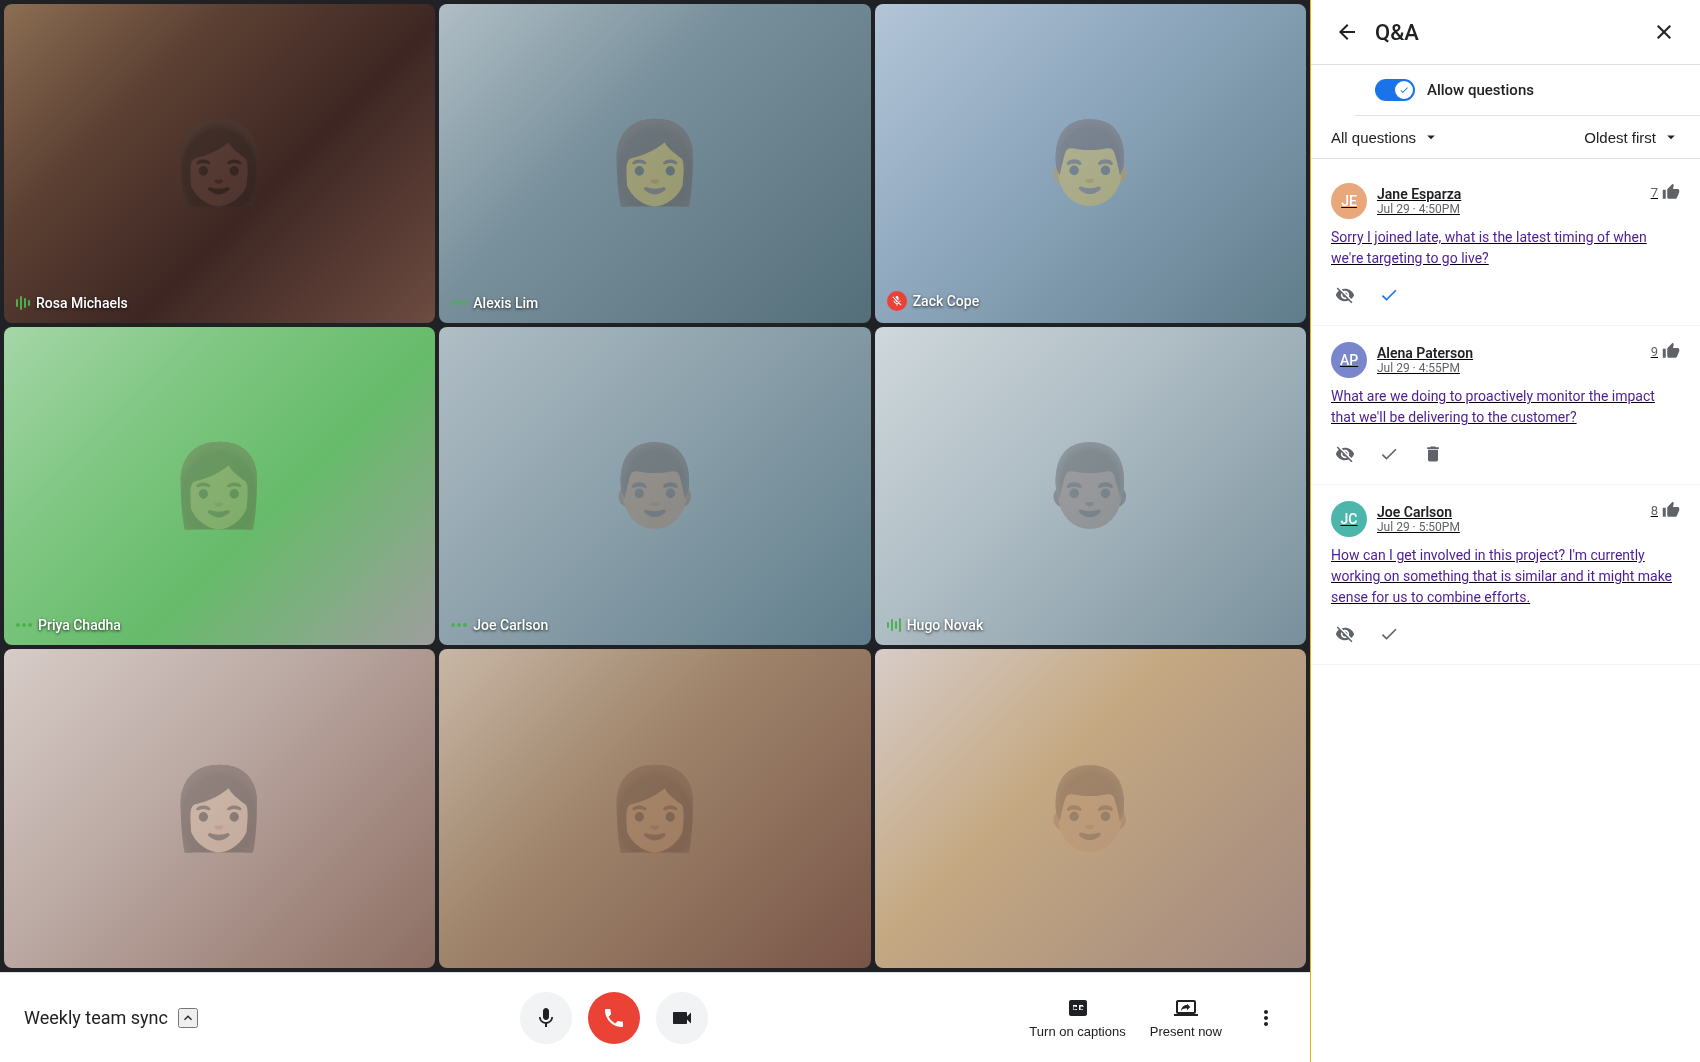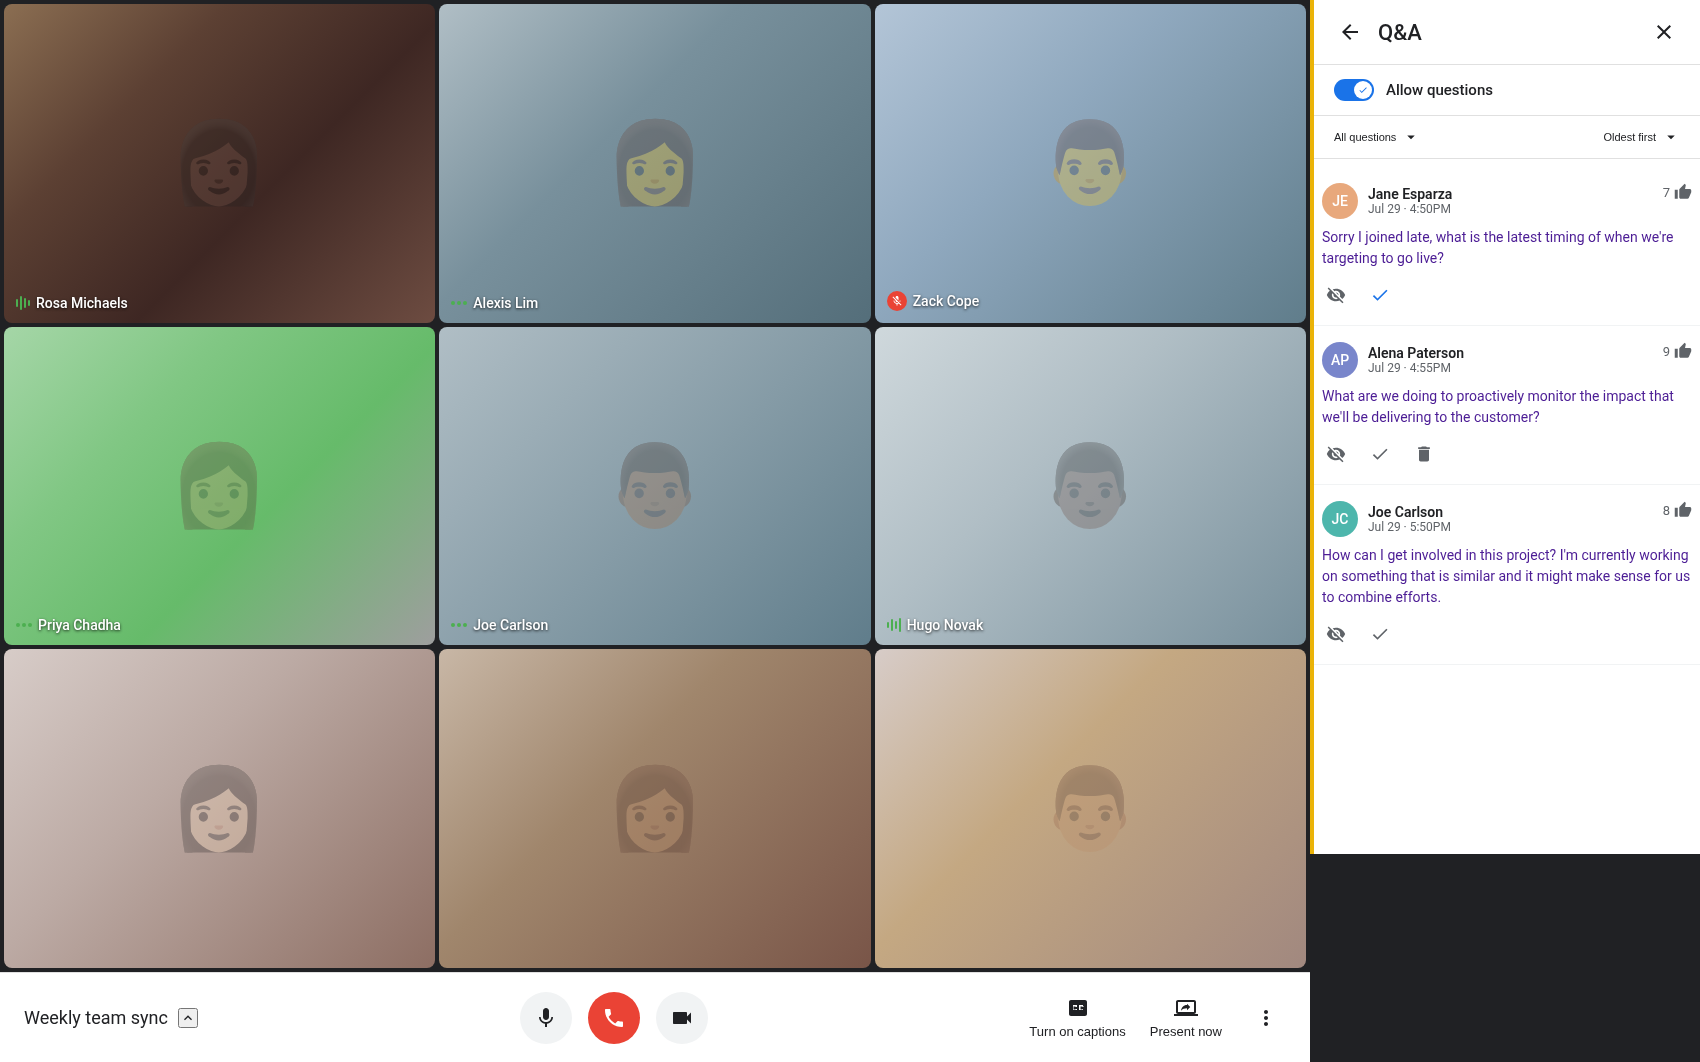--- a/index.html
+++ b/index.html
@@ -179,22 +179,22 @@
       font-size: 20px;
       color: #202124;
     }
 
     
     .qa-panel {
       width: 390px;
       background: white;
       display: flex;
       flex-direction: column;
-      height: 854px;
-      border-left: 4px solid #eab308;
+      height: 1062px;
+      border-left: 1px solid #eab308;
     }
 
     .qa-header {
       padding: 16px 20px;
       display: flex;
       align-items: center;
       justify-content: space-between;
       border-bottom: 1px solid #e0e0e0;
     }
 
@@ -218,31 +218,32 @@
       border-bottom: 1px solid #e0e0e0;
     }
 
     .filter-btn {
       display: flex;
       align-items: center;
       gap: 6px;
       background: none;
       border: none;
       cursor: pointer;
-      font-size: 11px;
+      font-size: 15px;
       color: #202124;
       font-weight: 500;
     }
 
     .allow-questions-row {
       padding: 14px 20px;
       display: flex;
       align-items: center;
       gap: 12px;
       border-bottom: 1px solid #e0e0e0;
+      margin-left: 44px;
     }
 
     .toggle-switch {
       width: 40px;
       height: 22px;
       background: #1a73e8;
       border-radius: 11px;
       position: relative;
       cursor: pointer;
     }
@@ -266,22 +267,23 @@
       font-weight: 500;
     }
 
     .qa-questions {
       flex: 1;
       overflow-y: auto;
       padding: 8px 0;
     }
 
     .question-item {
-      padding: 16px 8px;
+      padding: 16px 20px;
       border-bottom: 1px solid #f1f3f4;
+      text-decoration: underline;
     }
 
     .question-header {
       display: flex;
       align-items: flex-start;
       justify-content: space-between;
       margin-bottom: 8px;
     }
 
     .question-user {

